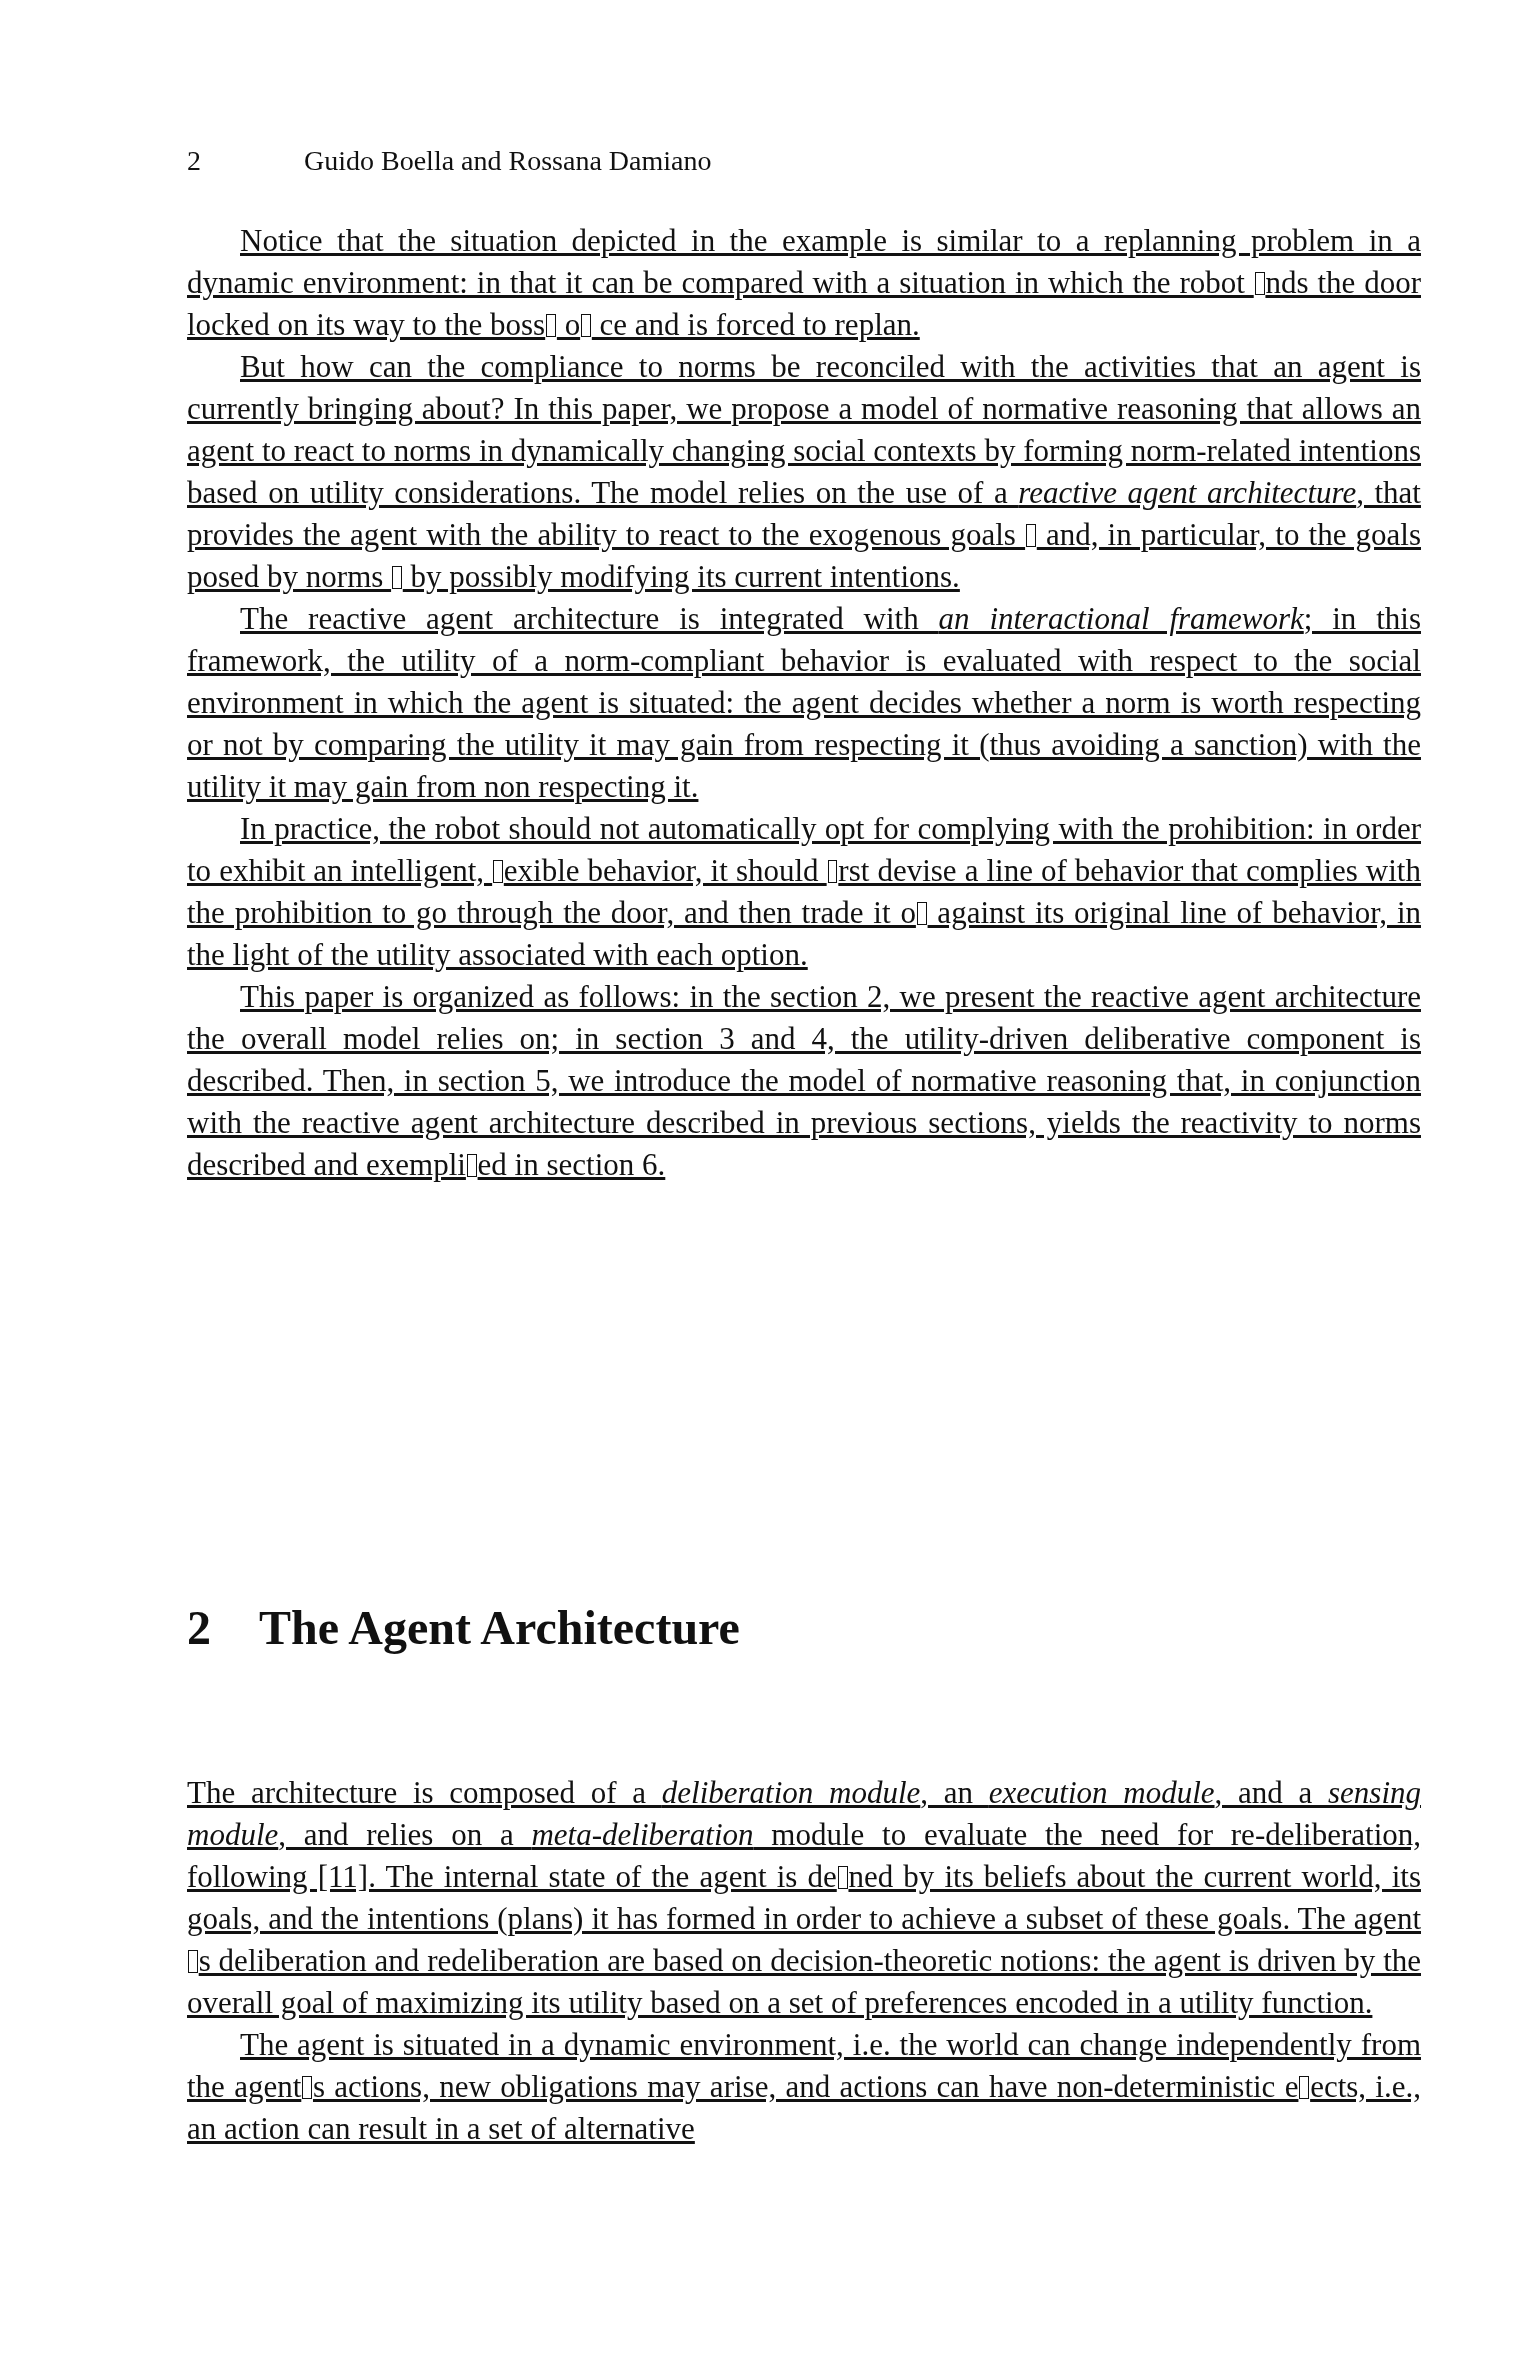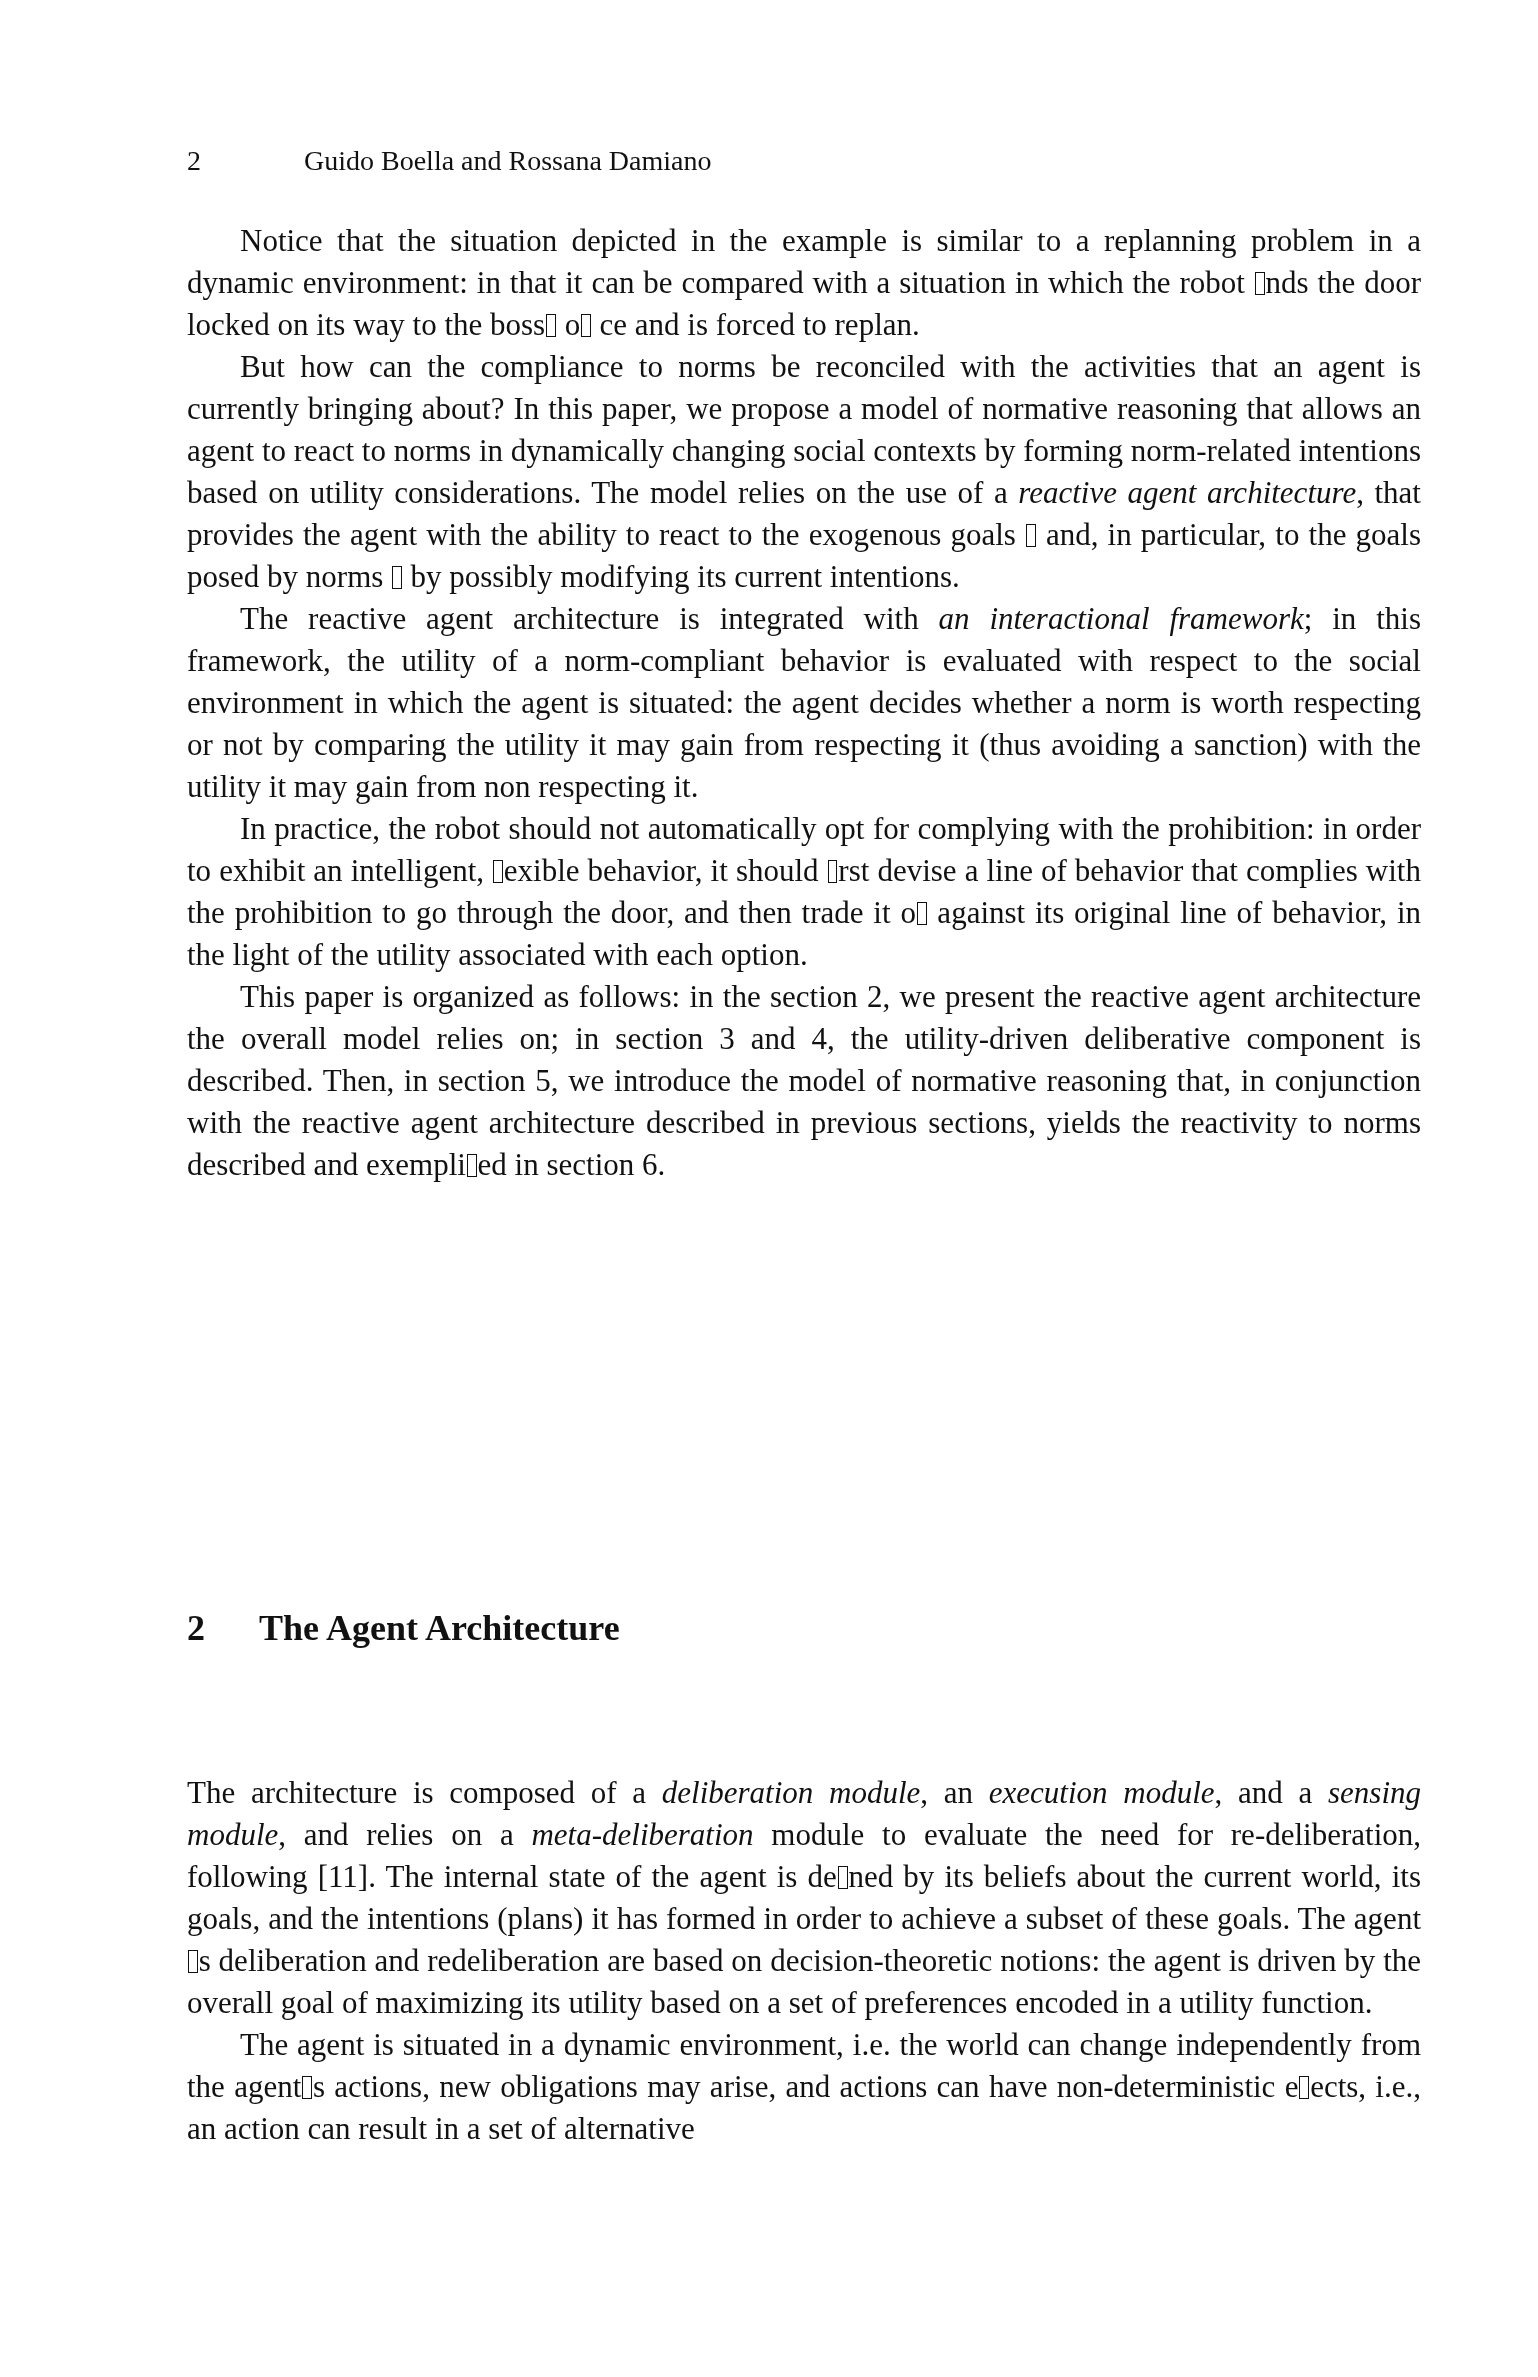--- a/index.html
+++ b/index.html
@@ -27,37 +27,38 @@
     font-size: 31px;
     line-height: 42px;
   }
   .block-1 { top: 220px; }
   .block-2 { top: 1772px; }
   p {
     margin: 0;
     text-align: justify;
     text-indent: 53px;
     hyphens: manual;
+    text-decoration: underline;
   }
   p.noindent { text-indent: 0; }
   em { font-style: italic; margin-top: 12px; }
   .missing-glyph {
     display: inline-block;
     width: 0.32em;
     height: 0.72em;
     border: 1.7px solid #111;
     box-sizing: border-box;
     vertical-align: -0.05em;
     margin: 0 0.9px;
   }
   .section-heading {
     position: absolute;
     left: 187px;
     top: 1604px;
-    font-size: 36px;
+    font-size: 48px;
     font-weight: bold;
     line-height: 48px;
     white-space: nowrap;
   }
   .section-heading .section-number { display: inline-block; width: 72px; }
 </style>
 </head>
 <body>
 
 <div class="page-header">

